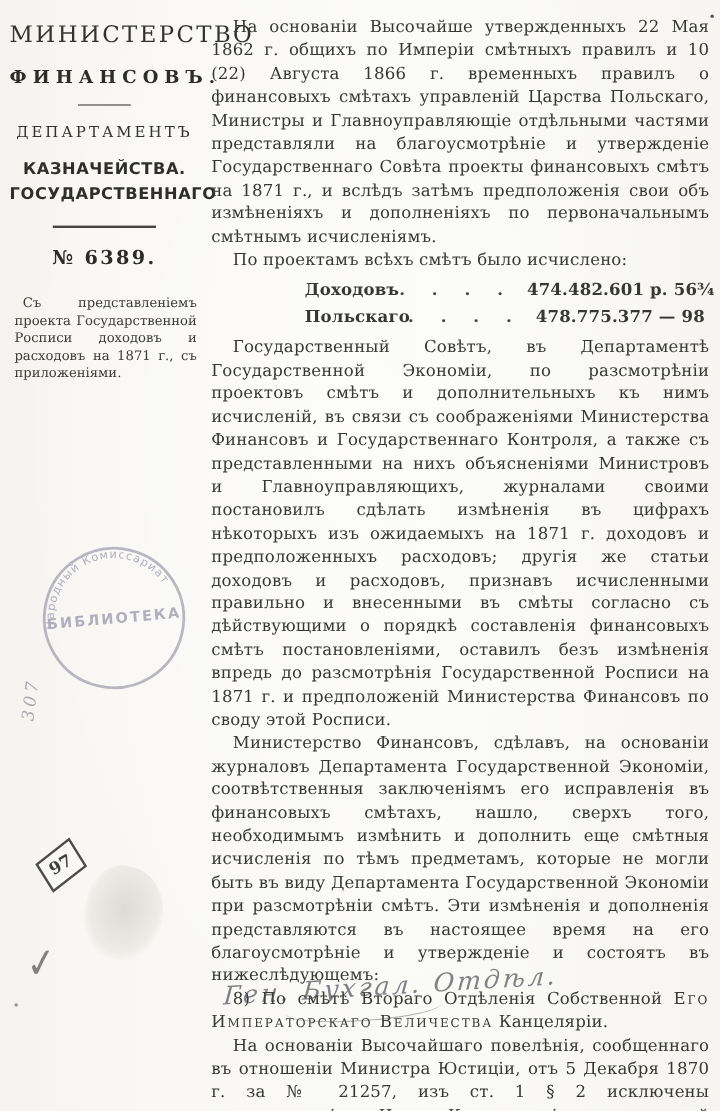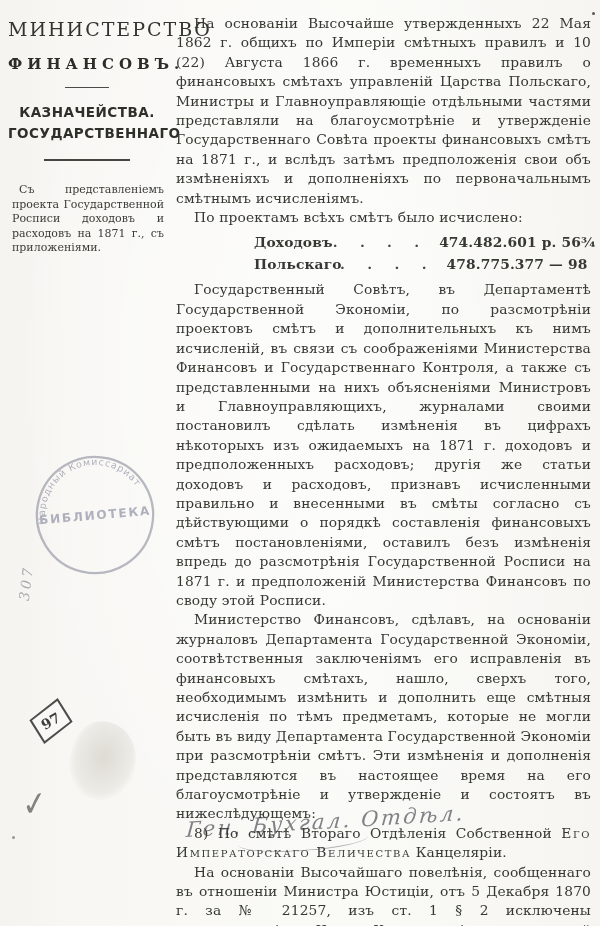--- a/index.html
+++ b/index.html
@@ -97,25 +97,27 @@
 </style>
 </head>
 <body>
 
 <div class="page">
 
   <aside class="sidebar">
     <div class="ministry1">МИНИСТЕРСТВО</div>
     <div class="ministry2">ФИНАНСОВЪ.</div>
     <hr class="rule rule-sm">
+    <div class="dept">ДЕПАРТАМЕНТЪ</div>
     <div class="deptname">
       <div>КАЗНАЧЕЙСТВА.</div>
       <div>ГОСУДАРСТВЕННАГО</div>
     </div>
     <hr class="rule rule-lg">
+    <div class="docnum">№ 6389.</div>
     <p class="subject">Съ представленіемъ проекта Государственной Росписи доходовъ и расходовъ на 1871 г., съ приложеніями.</p>
   </aside>
 
   <main class="content">
     <p class="para">На основаніи Высочайше утвержденныхъ 22 Мая 1862 г. общихъ по Имперіи смѣтныхъ правилъ и 10 (22) Августа 1866 г. временныхъ правилъ о финансовыхъ смѣтахъ управленій Царства Польскаго, Министры и Главноуправляющіе отдѣльными частями представляли на благоусмотрѣніе и утвержденіе Государственнаго Совѣта проекты финансовыхъ смѣтъ на 1871 г., и вслѣдъ затѣмъ предположенія свои объ измѣненіяхъ и дополненіяхъ по первоначальнымъ смѣтнымъ исчисленіямъ.</p>
     <p class="intro">По проектамъ всѣхъ смѣтъ было исчислено:</p>
     <div class="amounts">
       <div class="amount-row">
         <span class="alabel">Доходовъ</span>
         <span class="adots">.   .   .   .</span>

